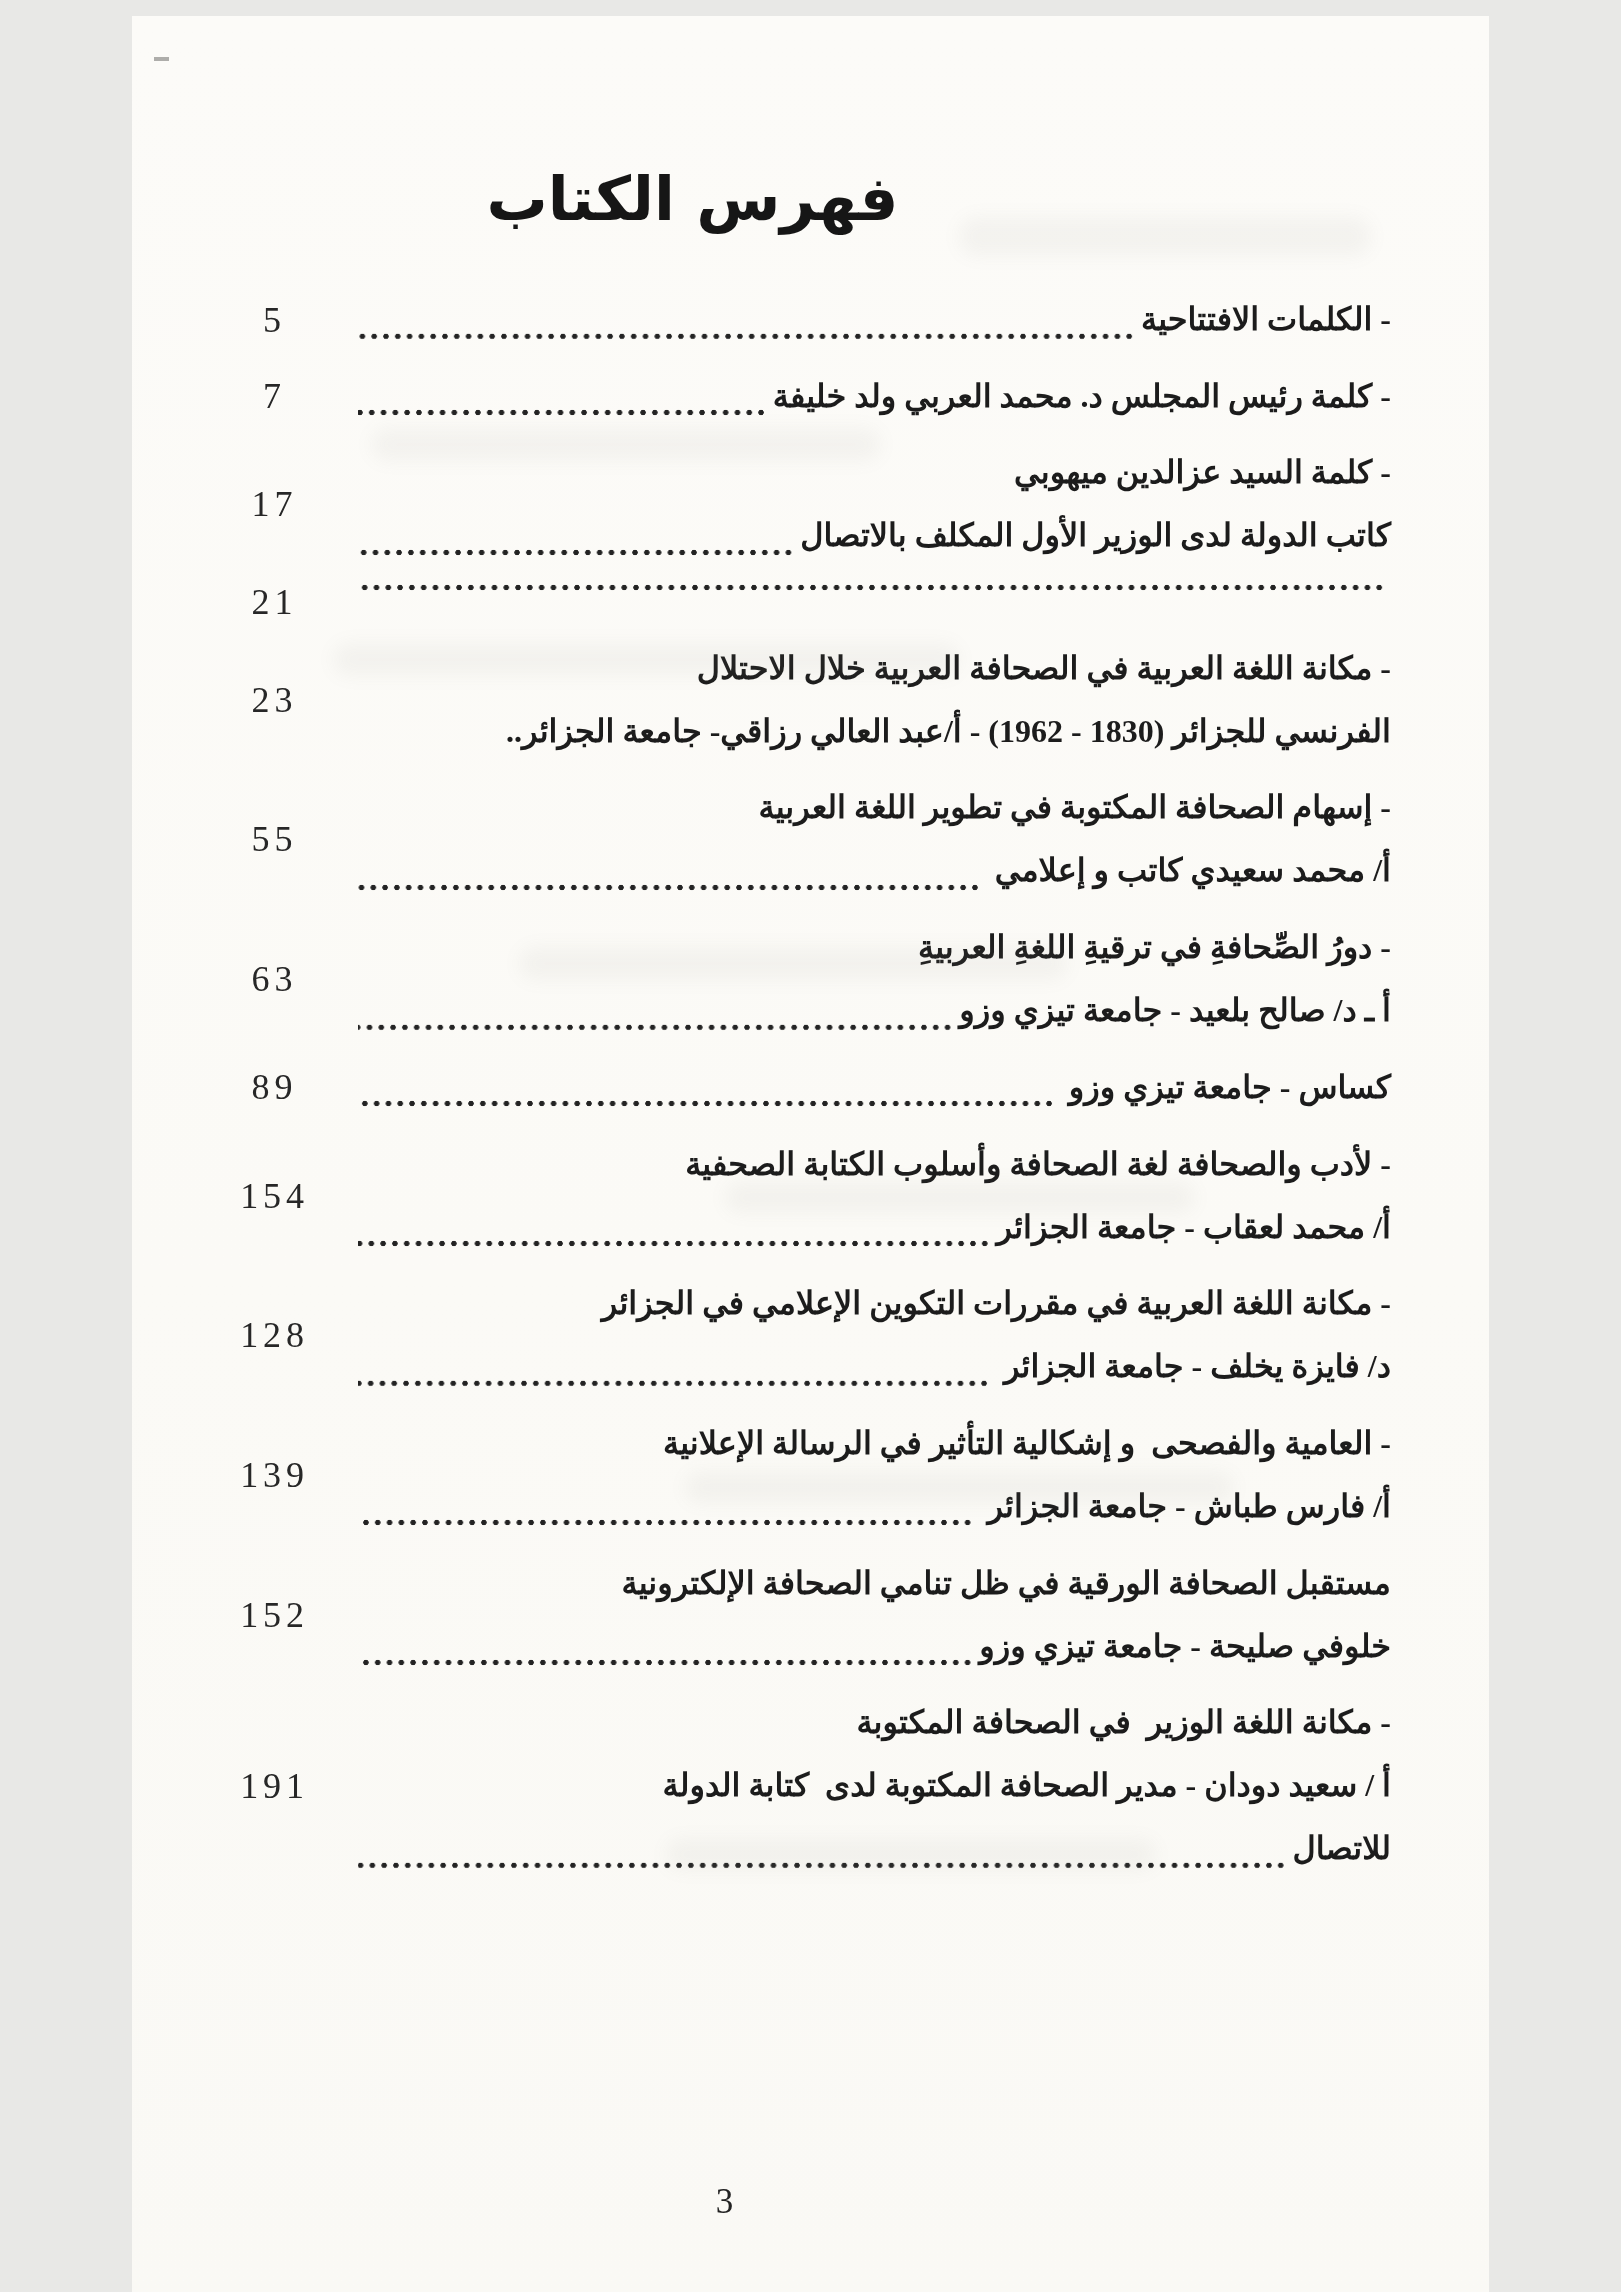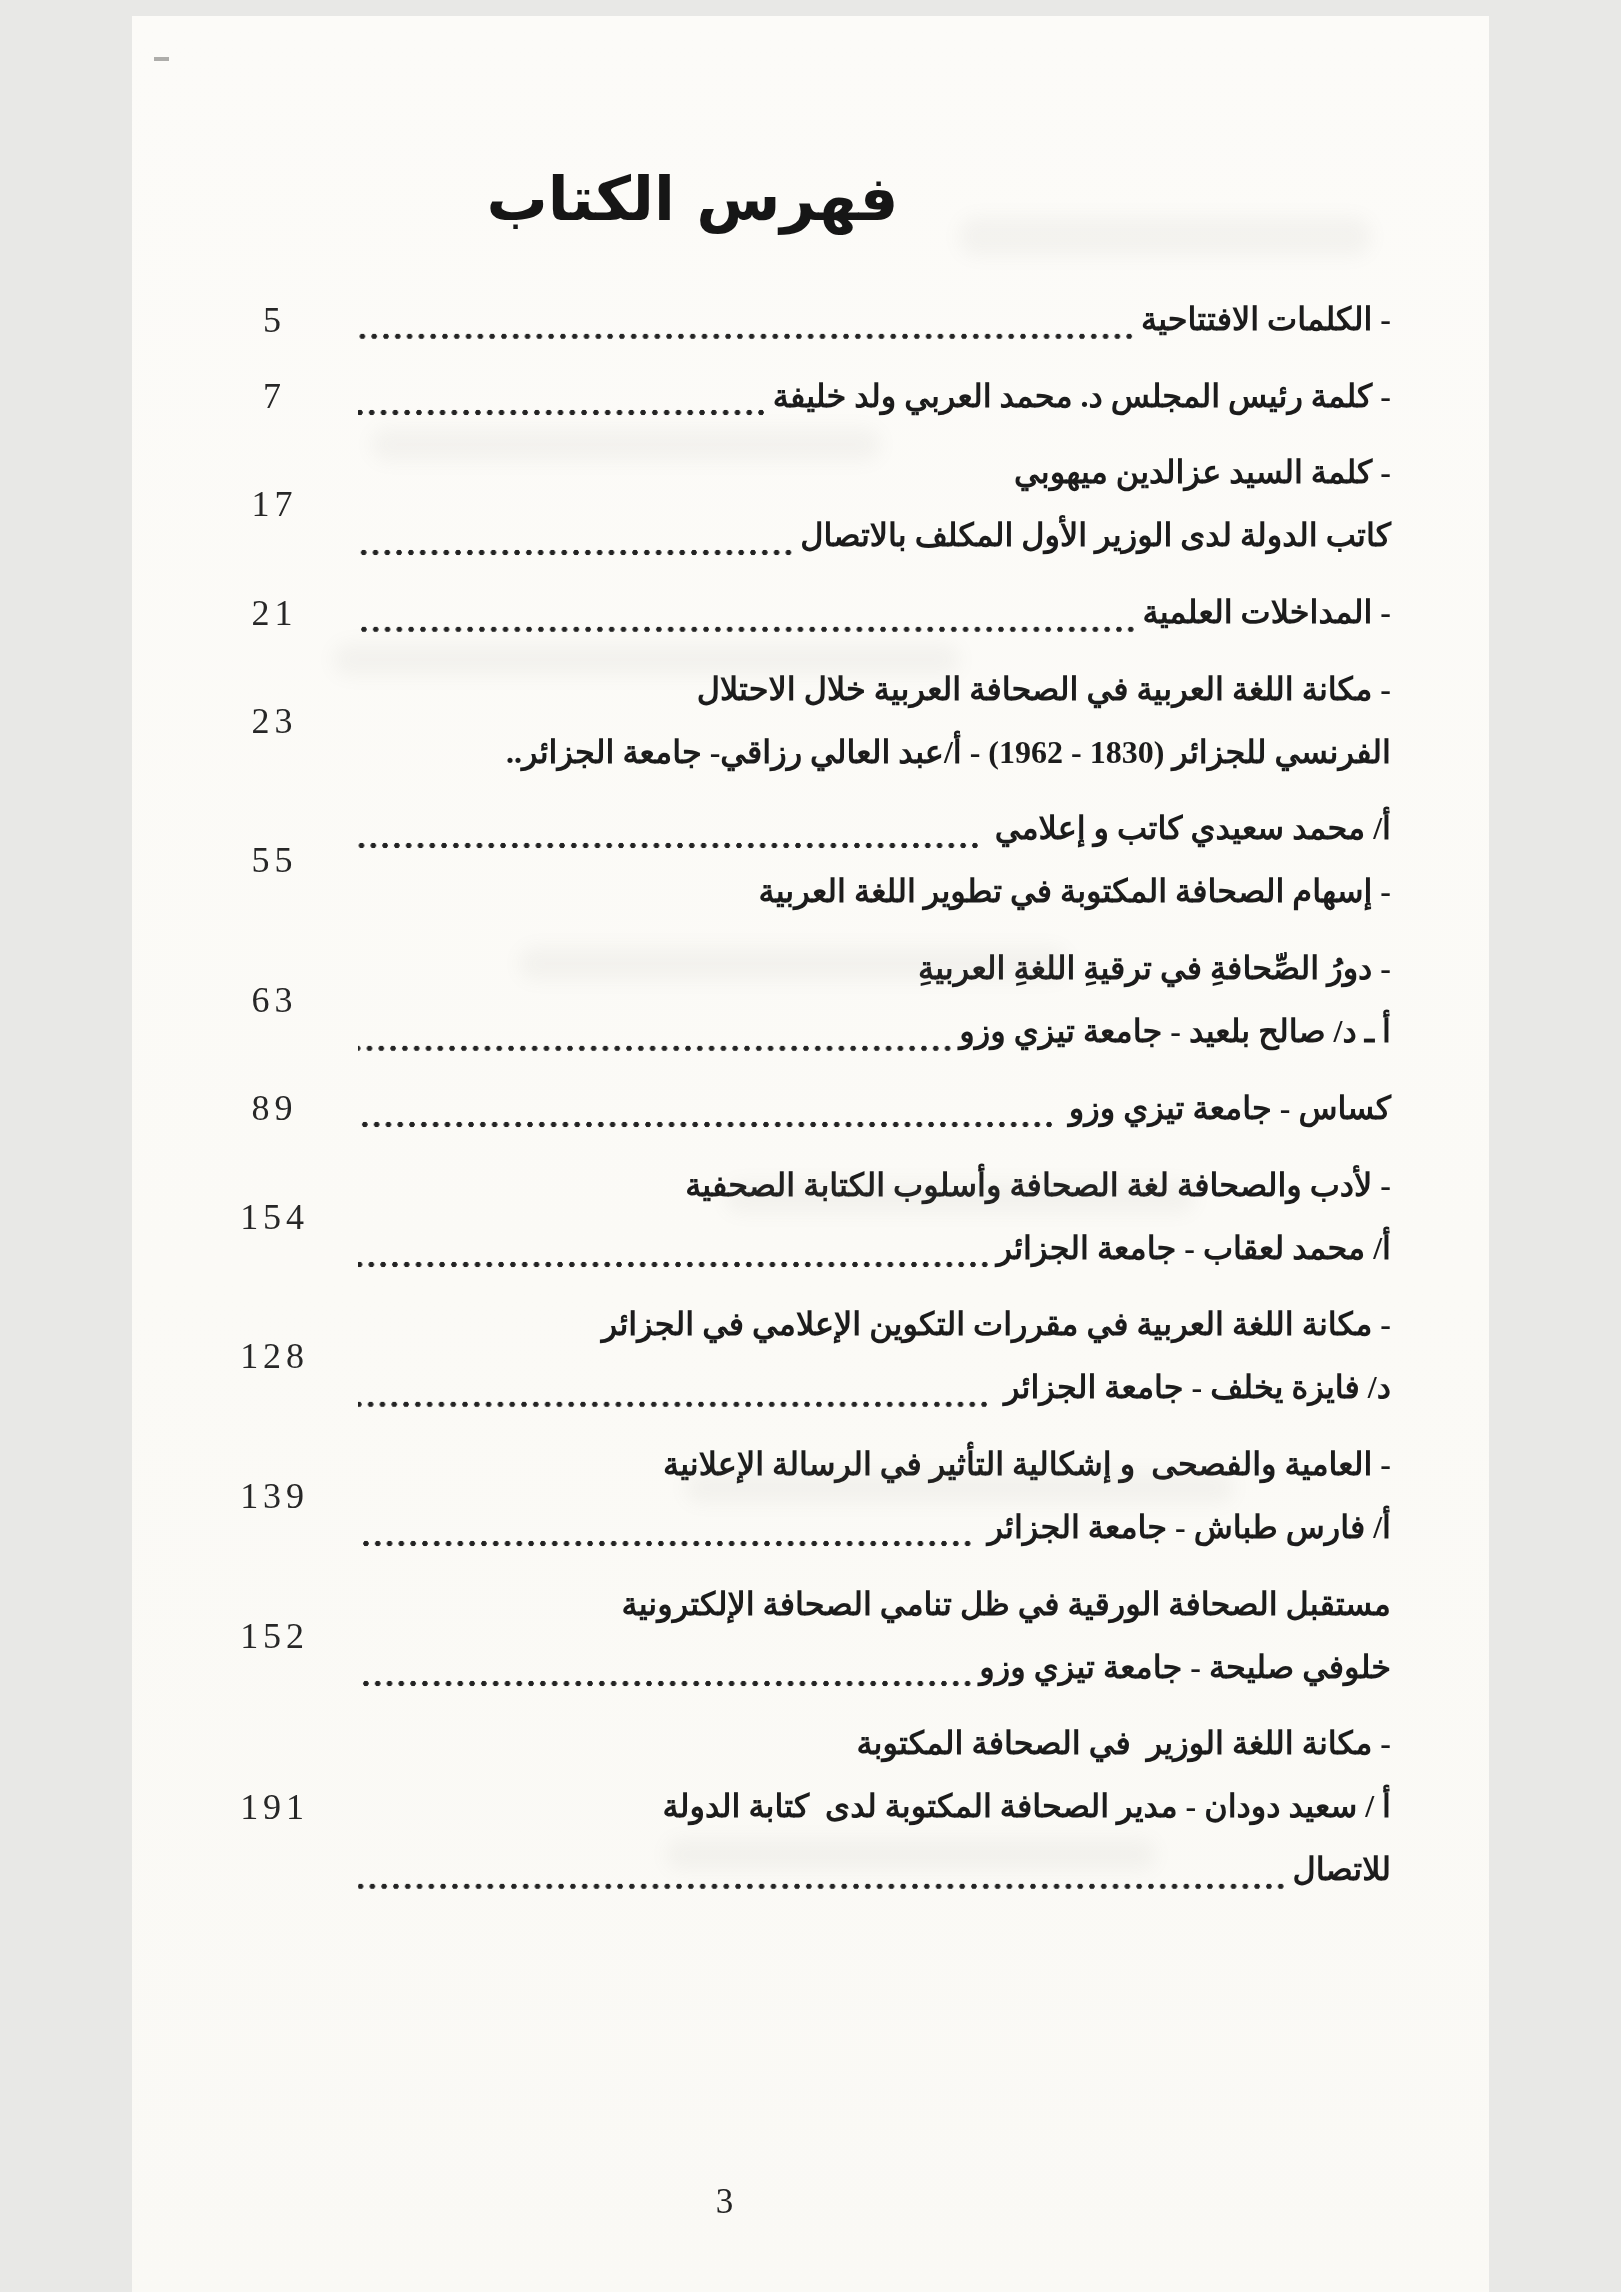--- a/index.html
+++ b/index.html
@@ -160,21 +160,20 @@
             <span class="line-text">كاتب الدولة لدى الوزير الأول المكلف بالاتصال</span>
             <span class="dots"></span>
           </div>
         </div>
     <div class="entry-num">17</div>
   </div>
 
   <div class="entry">
     <div class="entry-lines">
           <div class="line">
-            <span class="line-text">- المداخلات العلمية</span>
             <span class="dots"></span>
           </div>
         </div>
     <div class="entry-num">21</div>
   </div>
 
   <div class="entry">
     <div class="entry-lines">
           <div class="line">
             <span class="line-text">- مكانة اللغة العربية في الصحافة العربية خلال الاحتلال</span>
@@ -182,25 +181,25 @@
           <div class="line">
             <span class="line-text">الفرنسي للجزائر (1830 - 1962) - أ/عبد العالي رزاقي- جامعة الجزائر..</span>
           </div>
         </div>
     <div class="entry-num">23</div>
   </div>
 
   <div class="entry">
     <div class="entry-lines">
           <div class="line">
+            <span class="line-text">- إسهام الصحافة المكتوبة في تطوير اللغة العربية</span>
+          </div>
+          <div class="line">
             <span class="line-text">أ/ محمد سعيدي كاتب و إعلامي </span>
             <span class="dots"></span>
-          </div>
-          <div class="line">
-            <span class="line-text">- إسهام الصحافة المكتوبة في تطوير اللغة العربية</span>
           </div>
         </div>
     <div class="entry-num">55</div>
   </div>
 
   <div class="entry">
     <div class="entry-lines">
           <div class="line">
             <span class="line-text">- دورُ الصِّحافةِ في ترقيةِ اللغةِ العربيةِ</span>
           </div>

